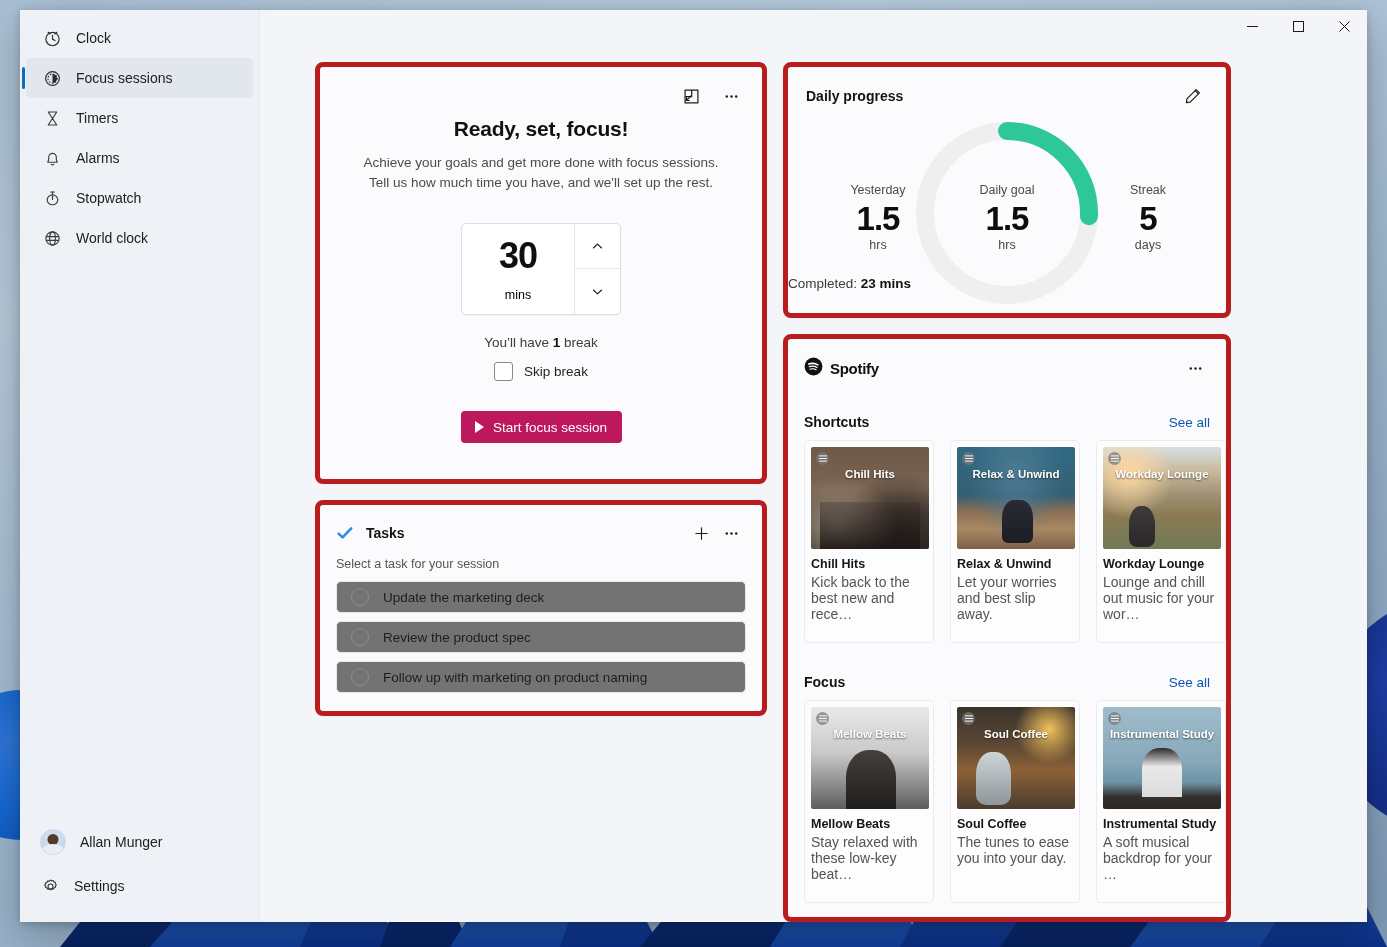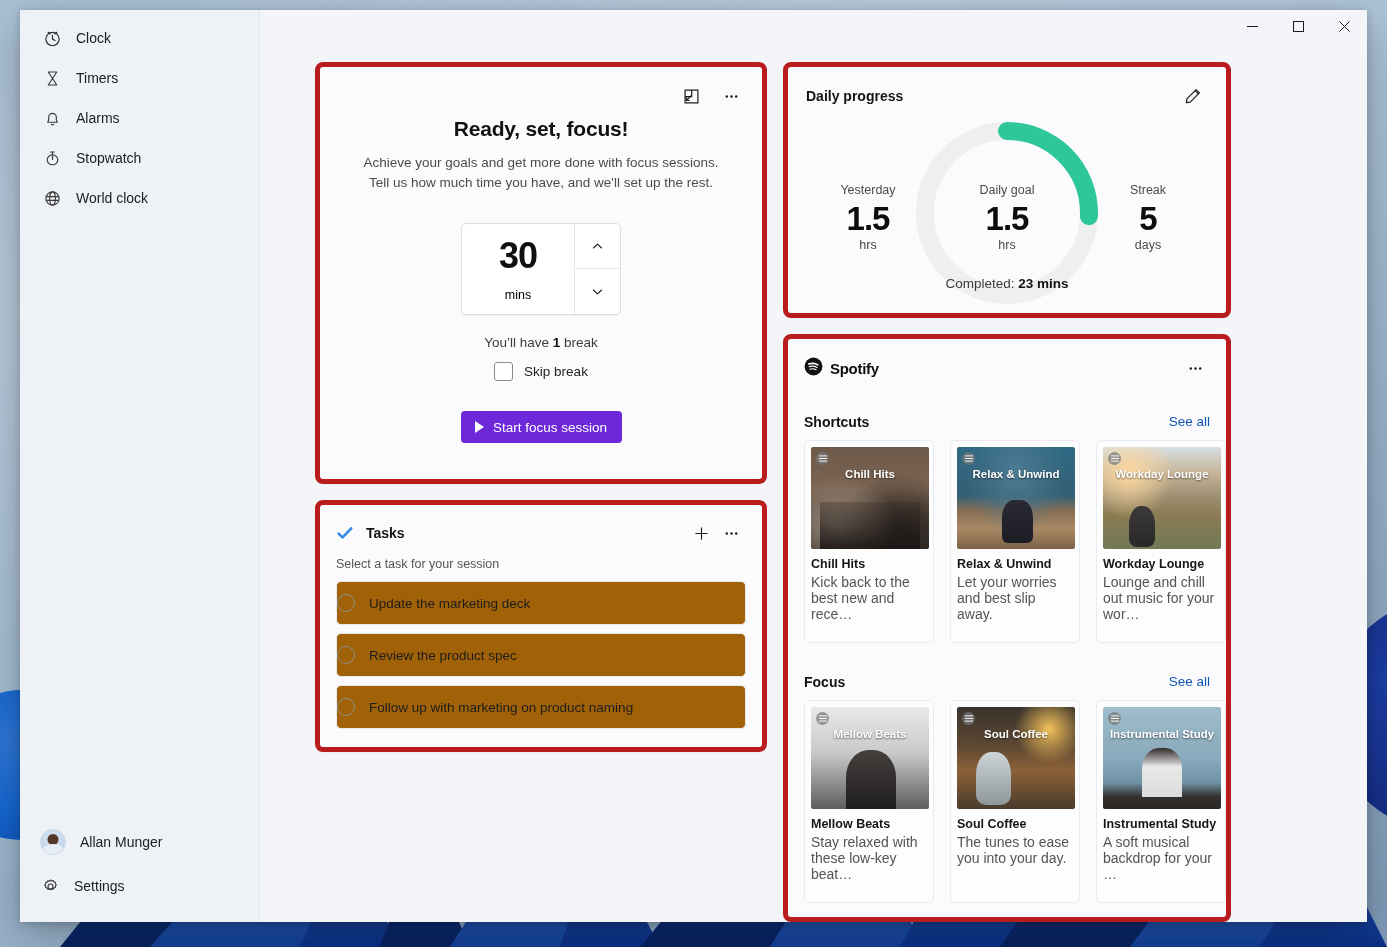--- a/index.html
+++ b/index.html
@@ -177,75 +177,75 @@
   .break-note { font-size: 13.5px; color: #3d3d3d; margin-top: 20px; }
   .break-note b { font-weight: 700; color: #111; }
 
   .skip-row { display: flex; align-items: center; justify-content: center; gap: 11px; margin-top: 12px; cursor: pointer; }
   .cbox { width: 19px; height: 19px; border: 1px solid #8a8a8a; border-radius: 3px; background: #fff; }
   .skip-label { font-size: 13.5px; color: #1f1f1f; }
 
   .start-btn {
     margin: 30px auto 0;
     width: 161px; height: 32px;
-    background: #6d28d9; color: #fff;
+    background: #be185d; color: #fff;
     border: none; border-radius: 4px;
     display: flex; align-items: center; justify-content: center; gap: 9px;
     font-size: 13.5px; font-family: inherit; cursor: pointer;
   }
   .play-tri {
     width: 0; height: 0;
     border-left: 9px solid #fff;
     border-top: 6px solid transparent;
     border-bottom: 6px solid transparent;
   }
 
   
   #tasks-card { padding: 14px 16px 18px; }
   .tasks-head { display: flex; align-items: center; height: 28px; }
   .tasks-check { width: 20px; margin-right: 10px; display: flex; align-items: center; }
   .tasks-title { font-size: 14px; font-weight: 700; color: #141414; }
   .tasks-head-spacer { flex: 1 1 auto; }
   .tasks-hint { font-size: 12.5px; color: #555; margin-top: 10px; margin-bottom: 10px; }
   .task-row {
     display: flex; align-items: center; gap: 14px;
-    height: 44px; margin-bottom: 8px;
+    height: 32px; margin-bottom: 8px;
     border: 1px solid #e8eaef; border-radius: 5px;
-    background: #a16207; cursor: pointer;
+    background: #737373; padding-left: 14px; cursor: pointer;
   }
   .task-radio { width: 18px; height: 18px; border: 1.4px solid #8d8d8d; border-radius: 50%; flex: 0 0 18px; }
   .task-label { font-size: 13.5px; color: #1d1d1d; }
 
   
   #progress-card { height: 282px; padding: 14px 18px 0; position: relative; }
   .card-head { display: flex; align-items: center; justify-content: space-between; }
   .card-title { font-size: 14px; font-weight: 700; color: #141414; }
   .ring-wrap { position: relative; height: 200px; margin-top: -6px; }
   .ring-svg { position: absolute; left: 50%; top: 8px; transform: translateX(-50%); }
   .stat {
     position: absolute; top: 78px; text-align: center; width: 120px;
   }
-  .stat.left { left: 2px; }
+  .stat.left { left: 12px; }
   .stat.right { right: 0px; }
   .stat.center { left: 50%; transform: translateX(-50%); }
   .stat-label { font-size: 12.5px; color: #4a4a4a; }
   .stat-value { font-size: 33px; font-weight: 700; color: #0d0d0d; line-height: 40px; letter-spacing: -1px; margin-top: 2px; }
   .stat-unit { font-size: 12.5px; color: #4a4a4a; margin-top: -1px; }
   .completed {
     position: absolute; left: 0; right: 0; bottom: 22px;
-    text-align: center; font-size: 13.5px; color: #3b3b3b;
+    text-align: left; font-size: 13.5px; color: #3b3b3b;
   }
   .completed b { font-weight: 700; color: #111; }
 
   
   #spotify-card { flex: 1 1 auto; padding: 14px 16px 14px; }
   .spotify-head { display: flex; align-items: center; justify-content: space-between; }
   .spotify-logo { display: flex; align-items: center; gap: 7px; }
   .spotify-word { font-size: 15px; font-weight: 700; color: #0e0e0e; letter-spacing: -.3px; }
-  .section-head { display: flex; align-items: flex-start; justify-content: space-between; margin-top: 31px; }
+  .section-head { display: flex; align-items: flex-end; justify-content: space-between; margin-top: 31px; }
   .section-title { font-size: 14px; font-weight: 700; color: #131313; }
   .see-all { font-size: 13.5px; color: #0f55b5; cursor: pointer; }
 
   .tile-row { display: flex; gap: 16px; margin-top: 10px; }
   .tile {
     width: 130px; flex: 0 0 130px;
     border: 1px solid #e9ebf0; border-radius: 5px;
     background: #fdfdfe; padding: 6px 6px 20px; cursor: pointer;
   }
   .thumb {
@@ -375,20 +375,30 @@
         <span class="nav-icon">
           <svg width="19" height="19" viewBox="0 0 20 20" fill="none" stroke="#2b2b2b" stroke-width="1.2">
             <circle cx="10" cy="10.6" r="7"></circle>
             <path d="M10 6.6 V10.6 L12.6 12.2" stroke-linecap="round"></path>
             <path d="M5.4 3.4 L7.6 5.2 M14.6 3.4 L12.4 5.2" stroke-linecap="round"></path>
           </svg>
         </span>
         <span class="nav-label">Clock</span>
       </div>
 
+      <div class="nav-item selected">
+        <span class="nav-icon">
+          <svg width="19" height="19" viewBox="0 0 20 20" fill="none" stroke="#2b2b2b" stroke-width="1.2">
+            <circle cx="10" cy="10" r="7.2"></circle>
+            <path d="M10 5.2 a4.8 4.8 0 0 1 0 9.6 z" fill="#2b2b2b" stroke="none"></path>
+            <circle cx="10" cy="10" r="4.8" stroke-dasharray="1.6 1.6"></circle>
+          </svg>
+        </span>
+        <span class="nav-label">Focus sessions</span>
+      </div>
 
       <div class="nav-item">
         <span class="nav-icon">
           <svg width="19" height="19" viewBox="0 0 20 20" fill="none" stroke="#3a3a3a" stroke-width="1.2" stroke-linejoin="round">
             <path d="M5.5 3.2 H14.5 L10 10 L14.5 16.8 H5.5 L10 10 Z"></path>
           </svg>
         </span>
         <span class="nav-label">Timers</span>
       </div>
 

